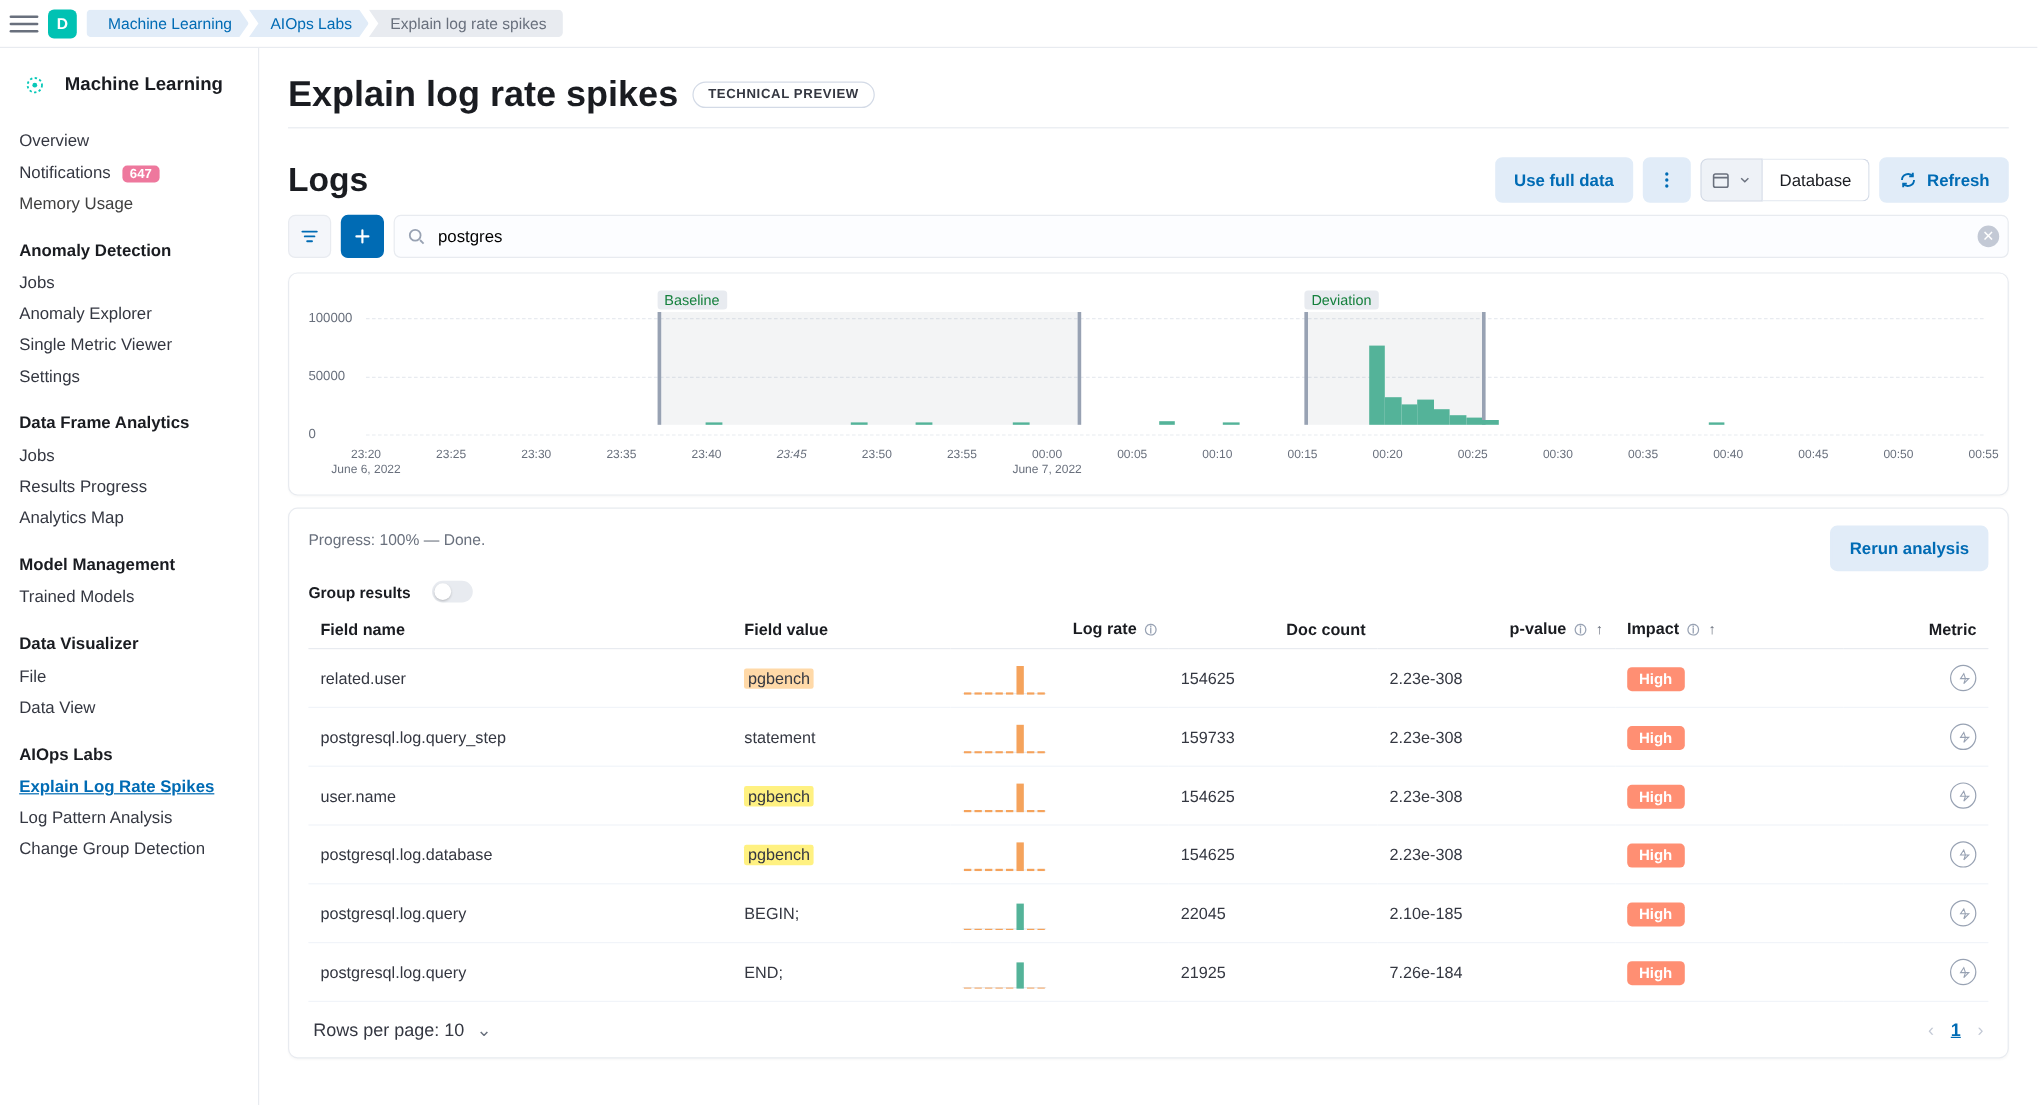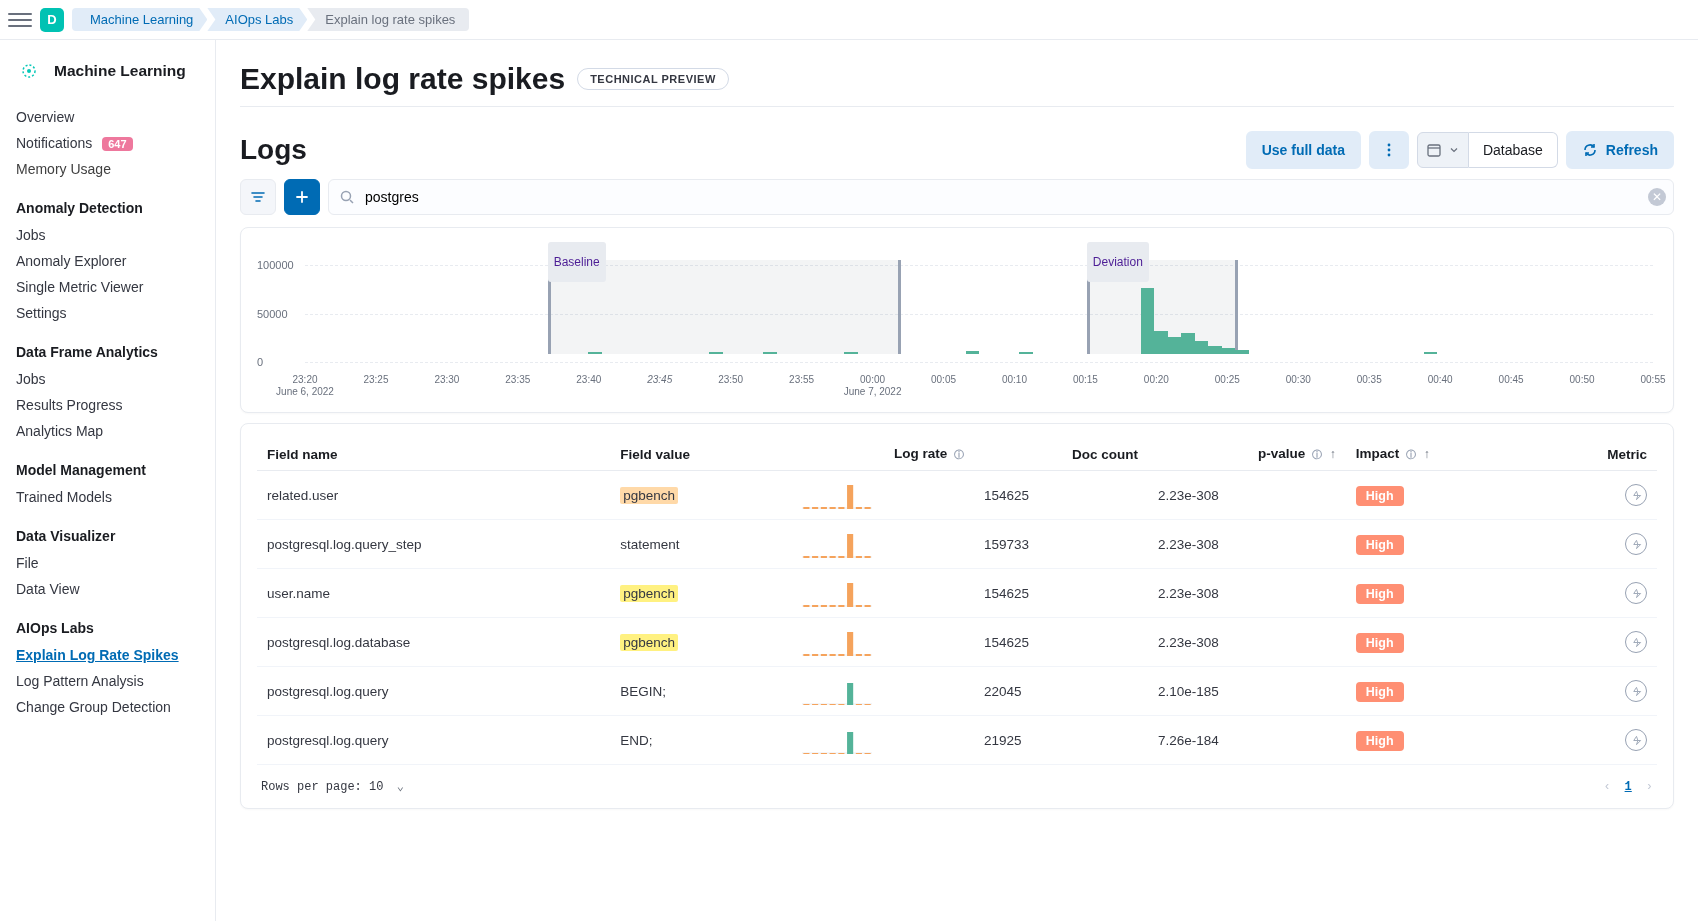--- a/index.html
+++ b/index.html
@@ -47,21 +47,21 @@
   .card{border:1px solid #e8ebf0;border-radius:8px;padding:14px 16px;background:#fff;box-shadow:0 1px 2px rgba(0,0,0,.03);}
   .histo-card{margin-bottom:10px;}
   .total-row{display:flex;justify-content:space-between;font-size:14px;margin-bottom:6px;}
   .total-row .clear{color:#006bb4;cursor:pointer;}
   .chart-area{position:relative;height:130px;margin-left:48px;margin-right:4px;}
   .ytick{position:absolute;left:-48px;font-size:11px;color:#69707d;transform:translateY(-50%);}
   .grid-line{position:absolute;left:0;right:0;border-top:1px dashed #e8ebf0;}
   .plot-strip{position:absolute;left:0;right:0;top:18px;bottom:18px;}
   .sel-box{position:absolute;top:0;bottom:0;background:rgba(105,112,125,.08);}
   .sel-handle{position:absolute;top:0;bottom:0;width:3px;background:#98a2b3;}
-  .sel-label{position:absolute;top:-18px;font-size:12px;background:#e8ebf0;padding:13px 6px;border-radius:3px;color:#4c1d95;}
+  .sel-label{position:absolute;top:-18px;font-size:12px;background:#e8ebf0;padding:1px 6px;border-radius:3px;color:#15803d;}
   .bars{position:absolute;left:0;right:0;bottom:0;top:0;}
   .bar{position:absolute;bottom:0;width:1.0%;background:#54b399;}
   .xtick{font-size:10px;color:#69707d;position:absolute;text-align:center;transform:translateX(-50%);line-height:1.2;}
   .xtick-row{position:relative;height:24px;margin-left:48px;margin-right:4px;margin-top:2px;}
   .analysis-card{margin-top:10px;}
   .progress-row{display:flex;align-items:center;gap:16px;justify-content:space-between;margin-bottom:6px;}
   .progress-text{font-size:13px;color:#69707d;}
   .progress-bar{height:6px;background:var(--teal,#07c8b8);border-radius:3px;flex:1;}
   .progress-wrap{display:flex;align-items:center;gap:16px;flex:1;min-width:0;flex-direction:column;align-items:stretch;}
   .group-row{display:flex;align-items:center;gap:18px;font-size:13px;font-weight:700;margin:8px 0 6px;}
@@ -71,21 +71,21 @@
   table.results th{text-align:left;font-weight:700;color:#1a1c21;padding:8px 10px;border-bottom:1px solid #e8ebf0;white-space:nowrap;}
   table.results th.right{text-align:right;}
   table.results td{padding:10px 10px;border-bottom:1px solid #f1f4f9;color:#343741;vertical-align:middle;}
   .hl{background:#fff181;padding:1px 3px;border-radius:2px;}
   .hl.orange{background:#ffd9a8;}
   .spark{display:block;height:28px;width:70px;}
   .impact-badge{background:#ff8f73;color:#fff;font-weight:600;padding:3px 10px;border-radius:4px;font-size:12.5px;}
   .row-action{width:22px;height:22px;border:1.5px solid #98a2b3;border-radius:50%;display:inline-flex;align-items:center;justify-content:center;color:#98a2b3;cursor:pointer;}
   .info-icon{font-size:10px;color:#98a2b3;margin-left:3px;}
   .sort-arrow{font-size:12px;color:#69707d;margin-left:4px;}
-  .table-footer{display:flex;justify-content:space-between;align-items:center;padding:14px 4px 0;font-size:12px;color:#343741;font-family:Liberation Mono, monospace;}
+  .table-footer{display:flex;justify-content:space-between;align-items:center;padding:14px 4px 0;font-size:15px;color:#343741;}
   .pager{display:flex;align-items:center;gap:14px;}
   .pager .pg{color:#c3c9d5;cursor:default;}
   .pager .current{color:#006bb4;font-weight:700;text-decoration:underline;cursor:pointer;}
   svg.icon{width:16px;height:16px;display:block;}
 </style>
 </head>
 <body>
 
 <div class="topbar">
   <div class="hamburger">
@@ -258,20 +258,31 @@
           <div class="xtick" style="left: 73.6842%;">00:30</div>
           <div class="xtick" style="left: 78.9474%;">00:35</div>
           <div class="xtick" style="left: 84.2105%;">00:40</div>
           <div class="xtick" style="left: 89.4737%;">00:45</div>
           <div class="xtick" style="left: 94.7368%;">00:50</div>
           <div class="xtick" style="left: 100%;">00:55</div>
         </div>
     </div>
 
     <div class="card analysis-card">
+      <div class="progress-row">
+        <div class="progress-wrap">
+          <div class="progress-text">Progress: 100% — Done.</div>
+          <div class="progress-bar"></div>
+        </div>
+        <button class="btn primary-soft">Rerun analysis</button>
+      </div>
+      <div class="group-row">
+        <span>Group results</span>
+        <span class="toggle"></span>
+      </div>
       <table class="results">
         <thead>
           <tr>
             <th>Field name</th>
             <th>Field value</th>
             <th class="right">
               <span>Log rate</span>
               <span class="info-icon">ⓘ</span>
             </th>
             <th class="right">Doc count</th>

